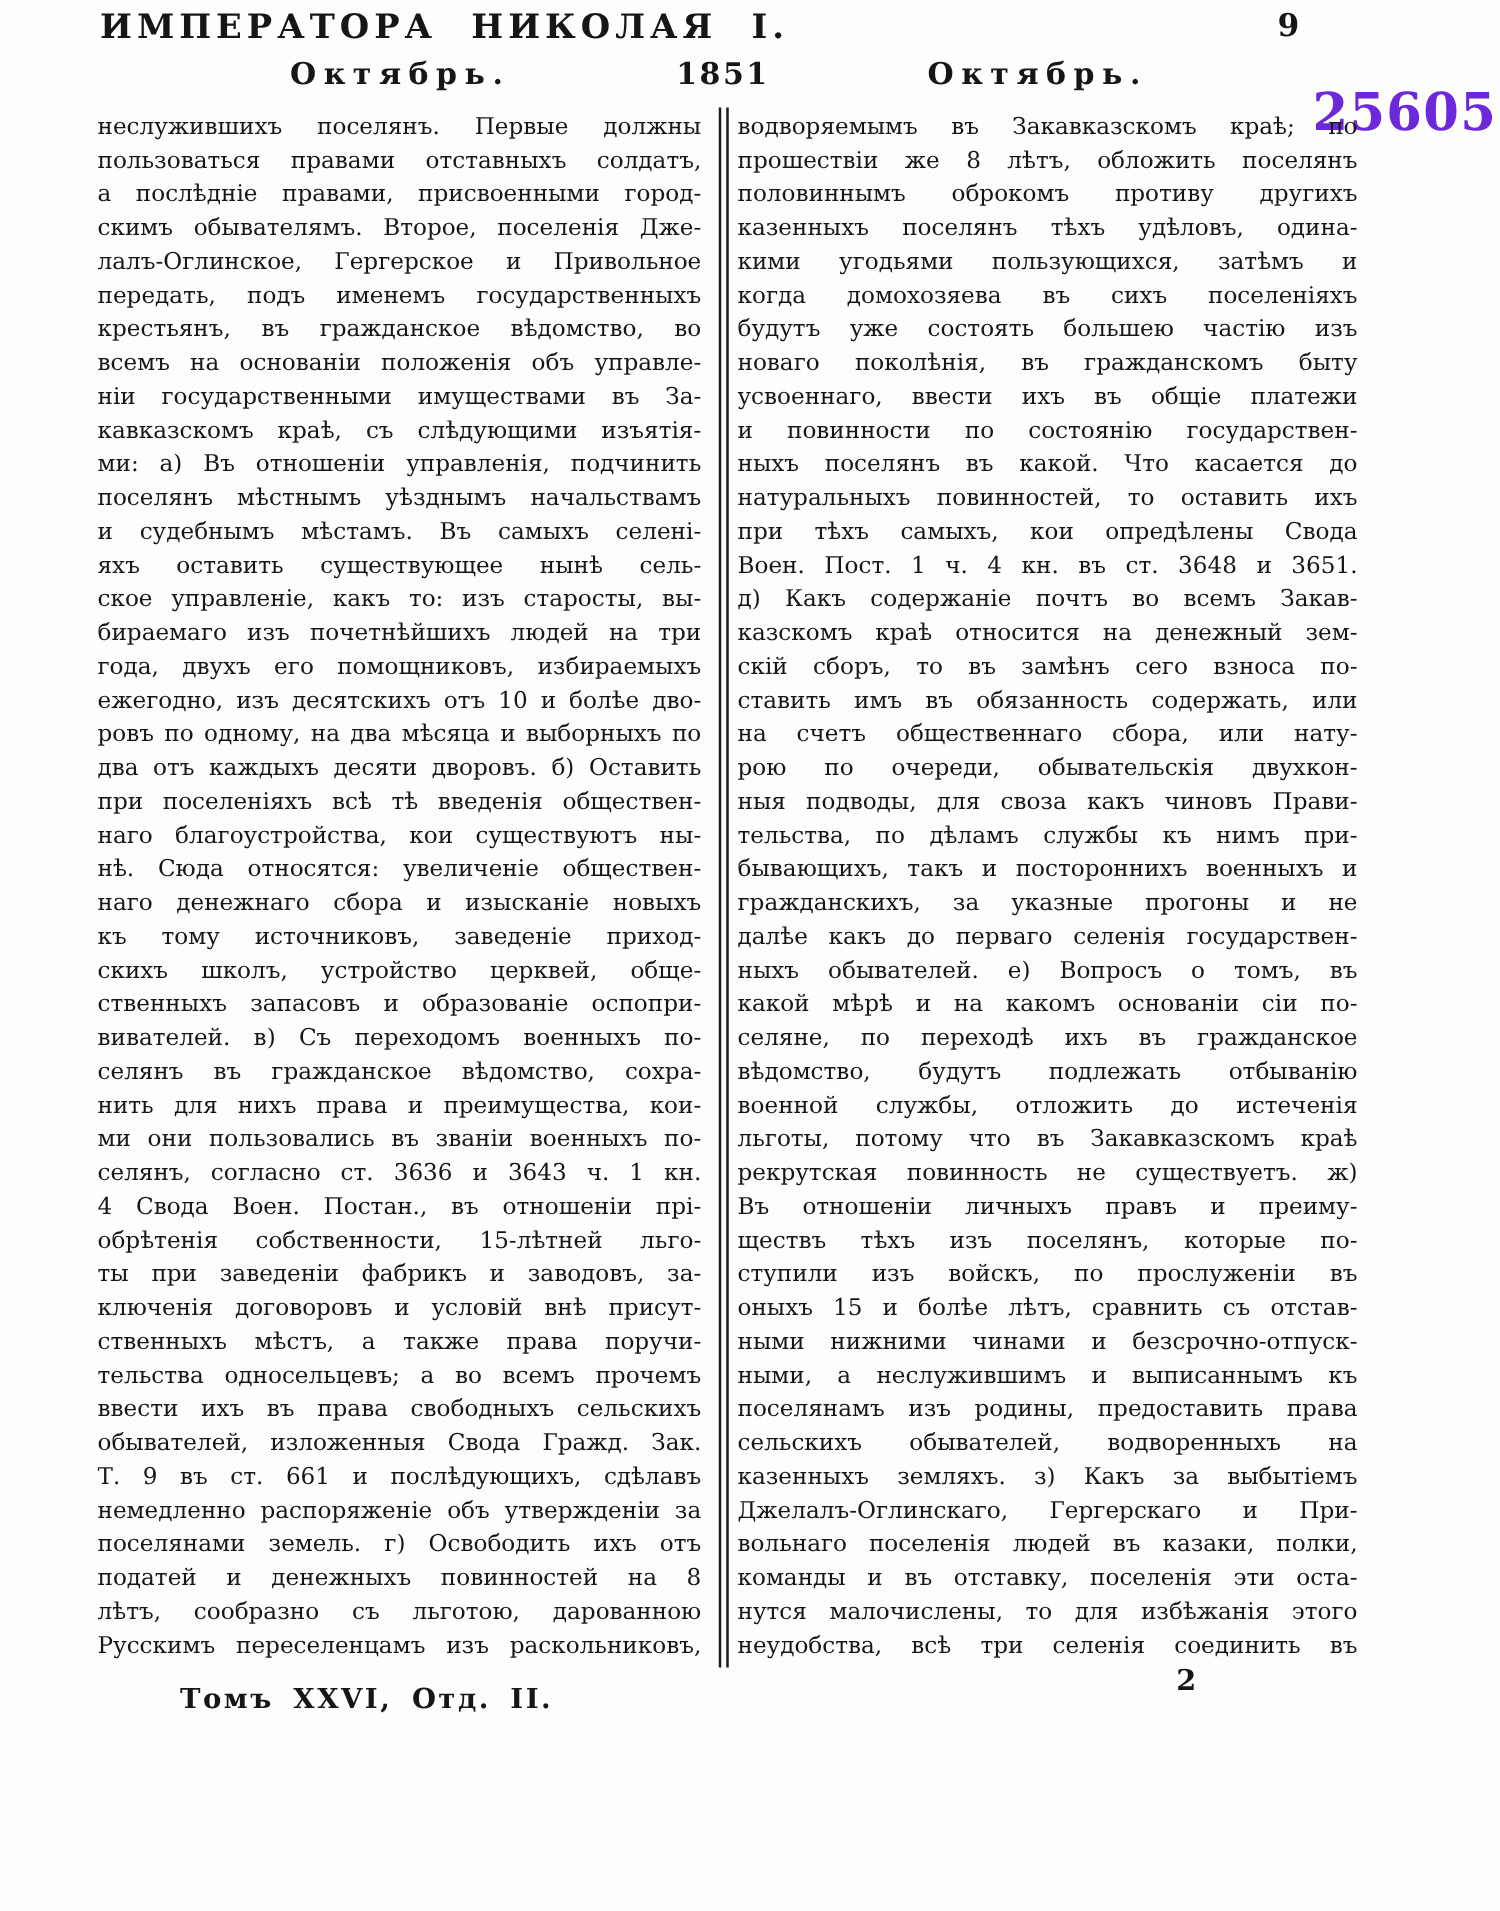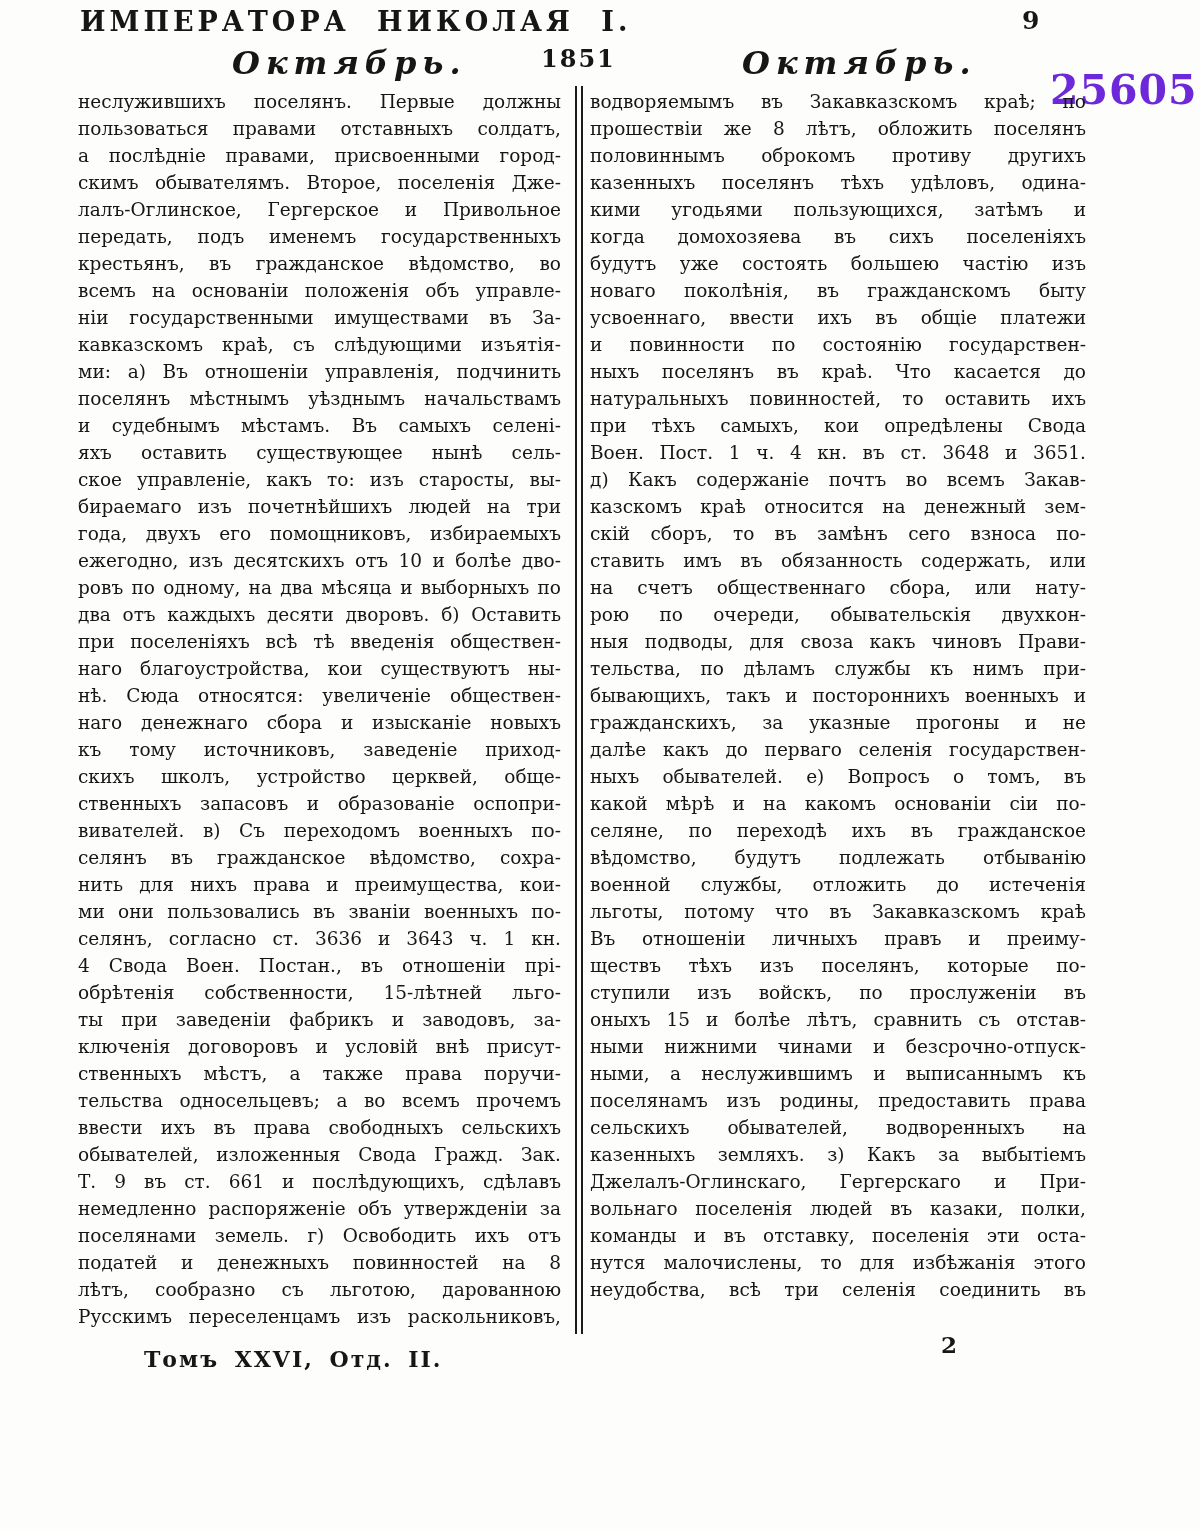--- a/index.html
+++ b/index.html
@@ -20,21 +20,21 @@
     letter-spacing:4px;word-spacing:14px;
     white-space:nowrap;
   }
   .page-number{
     position:absolute;top:6px;left:1022px;
     font-size:25px;font-weight:bold;
   }
   
   .subhead-month-left,.subhead-month-right{
     position:absolute;top:44px;
-    font-size:32px;font-weight:bold;font-style:italic;
+    font-size:24px;font-weight:bold;
     letter-spacing:6px;white-space:nowrap;
   }
   .subhead-month-left{left:232px;}
   .subhead-month-right{left:742px;}
   .subhead-year{
     position:absolute;top:44px;left:541px;
     font-size:24px;font-weight:bold;
     letter-spacing:2px;
   }
   
@@ -150,41 +150,42 @@
       <div class="line">водворяемымъ въ Закавказскомъ краѣ; по</div>
       <div class="line">прошествіи же 8 лѣтъ, обложить поселянъ</div>
       <div class="line">половиннымъ оброкомъ противу другихъ</div>
       <div class="line">казенныхъ поселянъ тѣхъ удѣловъ, одина-</div>
       <div class="line">кими угодьями пользующихся, затѣмъ и</div>
       <div class="line">когда домохозяева въ сихъ поселеніяхъ</div>
       <div class="line">будутъ уже состоять большею частію изъ</div>
       <div class="line">новаго поколѣнія, въ гражданскомъ быту</div>
       <div class="line">усвоеннаго, ввести ихъ въ общіе платежи</div>
       <div class="line">и повинности по состоянію государствен-</div>
-      <div class="line">ныхъ поселянъ въ краѣ. Что касается до</div>
+      <div class="line">ныхъ поселянъ въ какой. Что касается до</div>
       <div class="line">натуральныхъ повинностей, то оставить ихъ</div>
       <div class="line">при тѣхъ самыхъ, кои опредѣлены Свода</div>
       <div class="line">Воен. Пост. 1 ч. 4 кн. въ ст. 3648 и 3651.</div>
       <div class="line">д) Какъ содержаніе почтъ во всемъ Закав-</div>
       <div class="line">казскомъ краѣ относится на денежный зем-</div>
       <div class="line">скій сборъ, то въ замѣнъ сего взноса по-</div>
       <div class="line">ставить имъ въ обязанность содержать, или</div>
       <div class="line">на счетъ общественнаго сбора, или нату-</div>
       <div class="line">рою по очереди, обывательскія двухкон-</div>
       <div class="line">ныя подводы, для своза какъ чиновъ Прави-</div>
       <div class="line">тельства, по дѣламъ службы къ нимъ при-</div>
       <div class="line">бывающихъ, такъ и постороннихъ военныхъ и</div>
       <div class="line">гражданскихъ, за указные прогоны и не</div>
       <div class="line">далѣе какъ до перваго селенія государствен-</div>
       <div class="line">ныхъ обывателей. е) Вопросъ о томъ, въ</div>
       <div class="line">какой мѣрѣ и на какомъ основаніи сіи по-</div>
       <div class="line">селяне, по переходѣ ихъ въ гражданское</div>
       <div class="line">вѣдомство, будутъ подлежать отбыванію</div>
       <div class="line">военной службы, отложить до истеченія</div>
       <div class="line">льготы, потому что въ Закавказскомъ краѣ</div>
+      <div class="line">рекрутская повинность не существуетъ. ж)</div>
       <div class="line">Въ отношеніи личныхъ правъ и преиму-</div>
       <div class="line">ществъ тѣхъ изъ поселянъ, которые по-</div>
       <div class="line">ступили изъ войскъ, по прослуженіи въ</div>
       <div class="line">оныхъ 15 и болѣе лѣтъ, сравнить съ отстав-</div>
       <div class="line">ными нижними чинами и безсрочно-отпуск-</div>
       <div class="line">ными, а неслужившимъ и выписаннымъ къ</div>
       <div class="line">поселянамъ изъ родины, предоставить права</div>
       <div class="line">сельскихъ обывателей, водворенныхъ на</div>
       <div class="line">казенныхъ земляхъ. з) Какъ за выбытіемъ</div>
       <div class="line">Джелалъ-Оглинскаго, Гергерскаго и При-</div>

